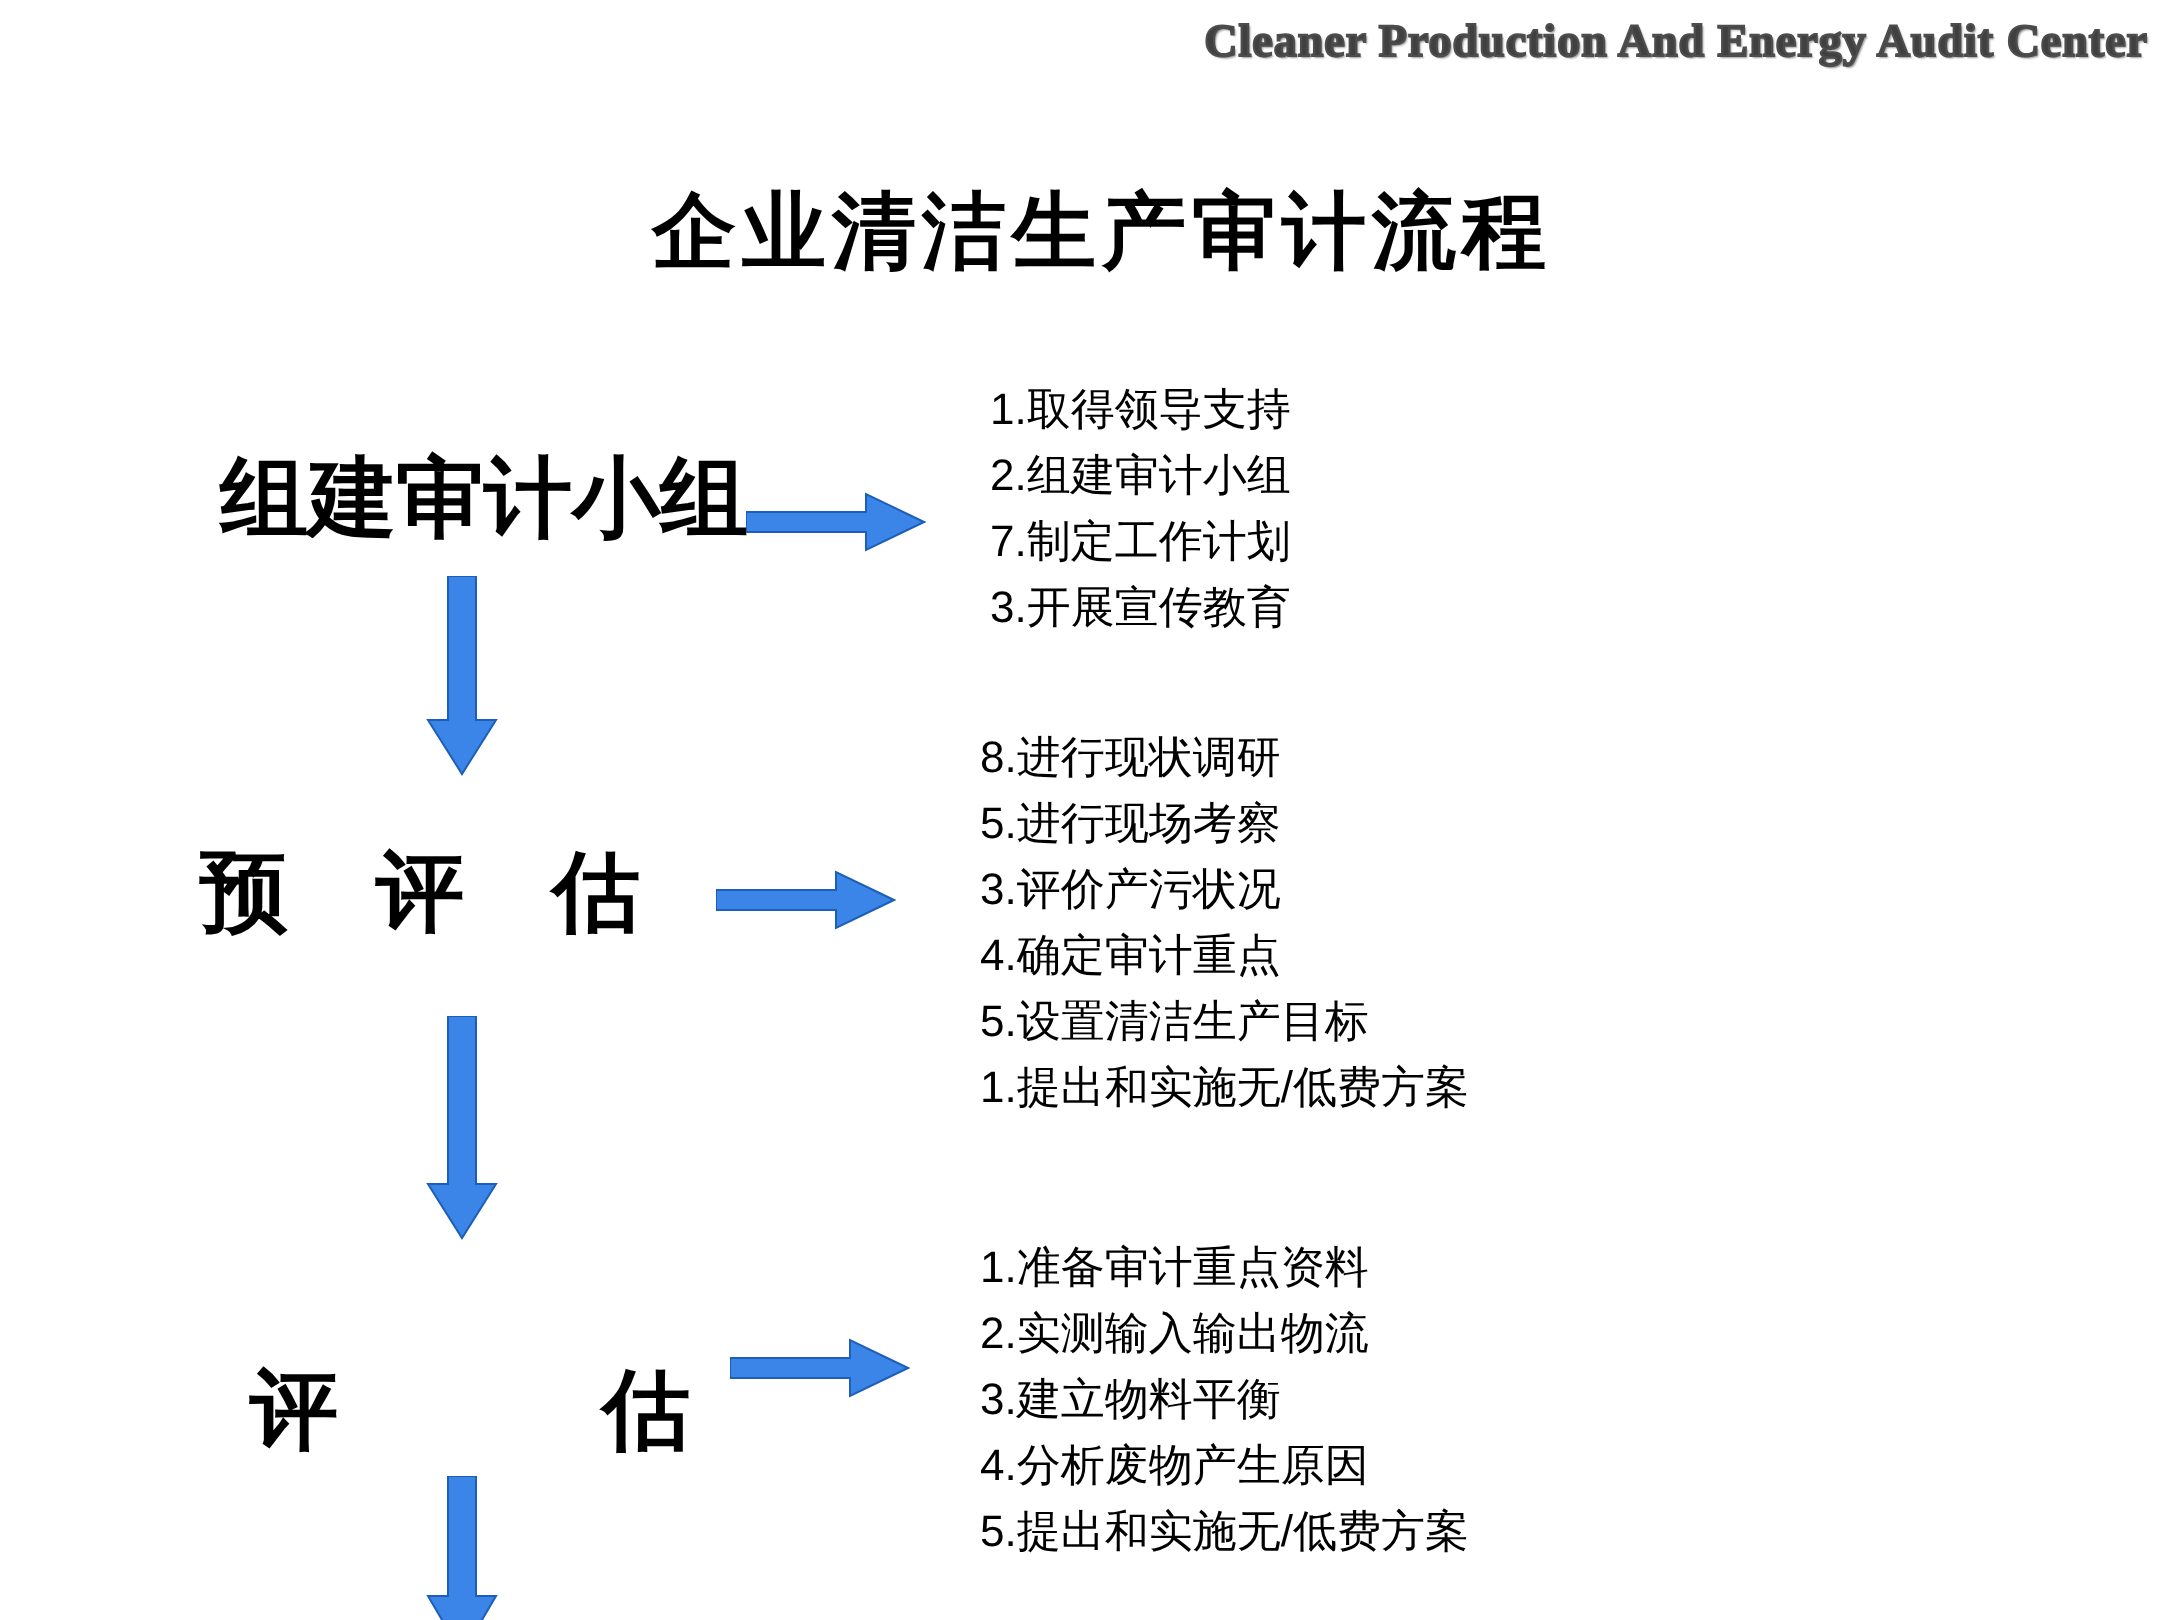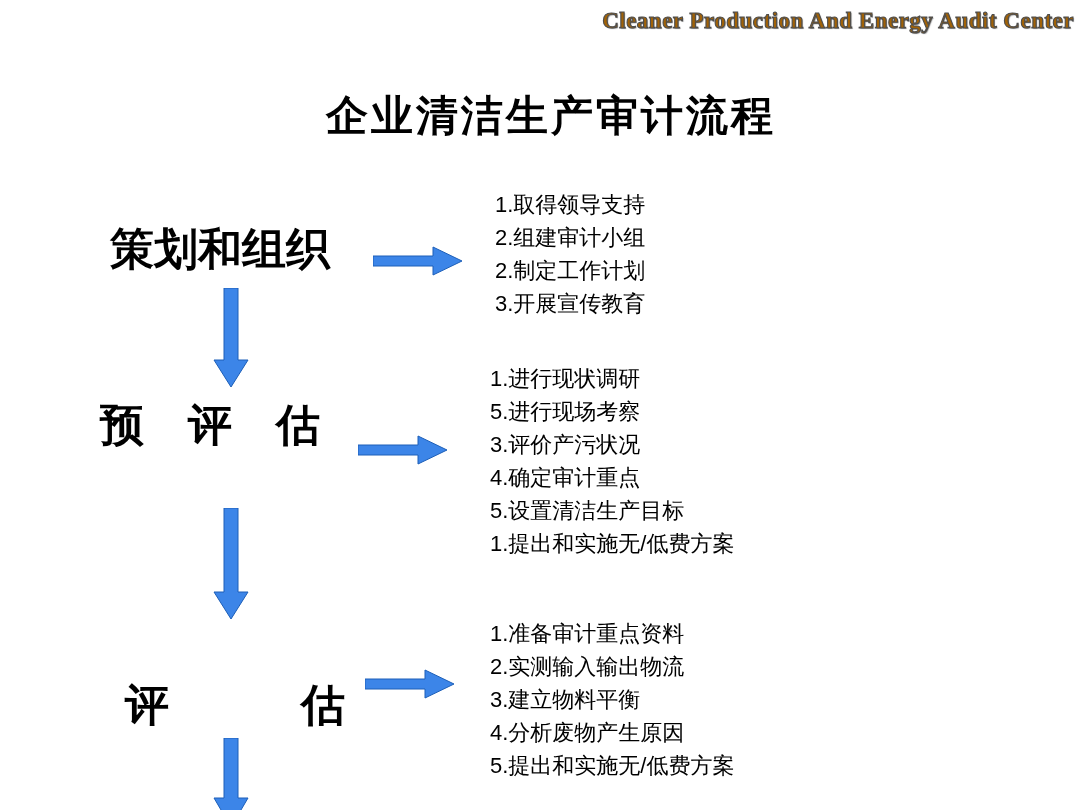--- a/index.html
+++ b/index.html
@@ -13,21 +13,21 @@
     color: #000;
   }
   .watermark {
     position: absolute;
     top: 8px;
     right: 6px;
     font-family: "Liberation Serif", serif;
     font-weight: bold;
     font-size: 23px;
     letter-spacing: 0.5px;
-    color: #a16207;
+    color: #404040;
     -webkit-text-stroke: 1.1px #4d4d4d;
     text-shadow: 1px 1px 1px #9a9a9a;
     white-space: nowrap;
   }
   .title {
     position: absolute;
     top: 88px;
     left: 0;
     width: 100%;
     text-align: center;
@@ -59,51 +59,51 @@
 </style>
 </head>
 <body>
 
 <div class="slide">
 
   <div class="watermark">Cleaner Production And Energy Audit Center</div>
 
   <div class="title">企业清洁生产审计流程</div>
 
-  <div class="stage-label" style="left:110px; top:228px;">策划和组织</div>
+  <div class="stage-label" style="left:110px; top:228px;">组建审计小组</div>
 
   <div class="arrow" style="left:373px; top:246px;">
     <svg width="90" height="30" viewBox="0 0 90 30">
       <path class="arrow-fill" d="M0,10 L60,10 L60,1 L89,15 L60,29 L60,20 L0,20 Z"></path>
     </svg>
   </div>
 
   <div class="step-list" style="left:495px; top:188px;">
     <div>1.取得领导支持</div>
     <div>2.组建审计小组</div>
-    <div>2.制定工作计划</div>
+    <div>7.制定工作计划</div>
     <div>3.开展宣传教育</div>
   </div>
 
   <div class="arrow" style="left:213px; top:288px;">
     <svg width="36" height="100" viewBox="0 0 36 100">
       <path class="arrow-fill" d="M11,0 L25,0 L25,72 L35,72 L18,99 L1,72 L11,72 Z"></path>
     </svg>
   </div>
 
-  <div class="stage-label" style="left:100px; top:404px;">预　评　估</div>
+  <div class="stage-label" style="left:100px; top:425px;">预　评　估</div>
 
   <div class="arrow" style="left:358px; top:435px;">
     <svg width="90" height="30" viewBox="0 0 90 30">
       <path class="arrow-fill" d="M0,10 L60,10 L60,1 L89,15 L60,29 L60,20 L0,20 Z"></path>
     </svg>
   </div>
 
   <div class="step-list" style="left:490px; top:362px;">
-    <div>1.进行现状调研</div>
+    <div>8.进行现状调研</div>
     <div>5.进行现场考察</div>
     <div>3.评价产污状况</div>
     <div>4.确定审计重点</div>
     <div>5.设置清洁生产目标</div>
     <div>1.提出和实施无/低费方案</div>
   </div>
 
   <div class="arrow" style="left:213px; top:508px;">
     <svg width="36" height="112" viewBox="0 0 36 112">
       <path class="arrow-fill" d="M11,0 L25,0 L25,84 L35,84 L18,111 L1,84 L11,84 Z"></path>

